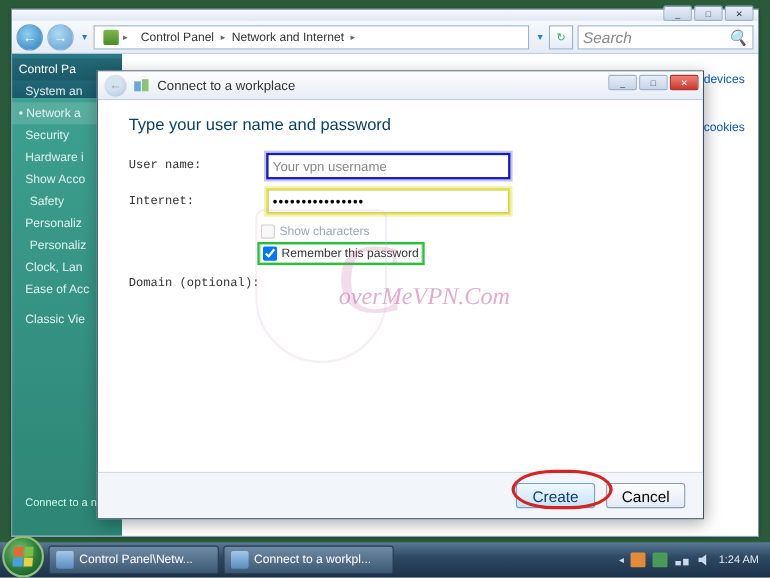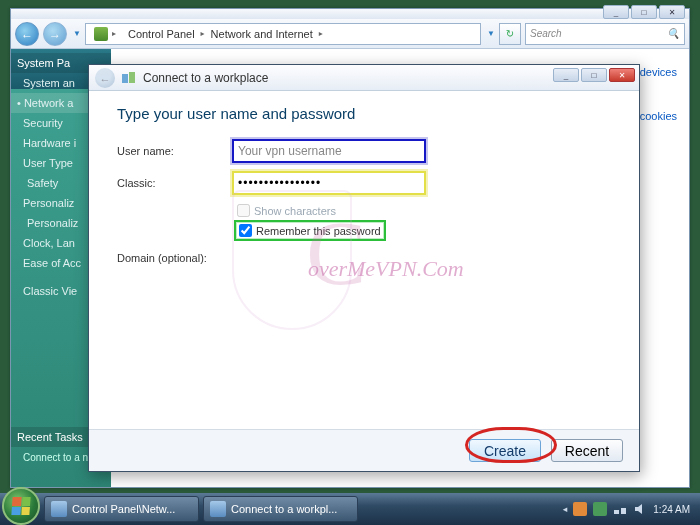--- a/index.html
+++ b/index.html
@@ -11,21 +11,21 @@
   .win-controls-sm { position: absolute; right: 4px; top: -4px; display: flex; gap: 2px; }
   .wc { width: 26px; height: 14px; background: linear-gradient(#e8eef7,#c7d5e8); border: 1px solid #9bb3cd; border-radius: 2px; display:flex; align-items:center; justify-content:center; font-size:8px; color:#334; }
   .nav-bar { height: 30px; background: linear-gradient(#f7f9fc,#e4ecf6); border-bottom: 1px solid #b7c8dc; display:flex; align-items:center; padding: 0 4px; gap:4px; }
   .nav-btn { width: 24px; height: 24px; border-radius: 50%; background: radial-gradient(circle at 40% 35%, #8fd0ef, #2c7ec2); border:1px solid #6599c7; display:flex; align-items:center; justify-content:center; color:#fff; font-size:12px; }
   .nav-btn.fwd { opacity:0.7; }
   .breadcrumb { flex: 1; height: 22px; background:#fff; border:1px solid #9bb3cd; display:flex; align-items:center; font-size:11px; color:#333; padding:0 2px; }
   .bc-seg { padding: 0 6px; display:flex; align-items:center; gap:4px; }
   .bc-arrow { color:#666; font-size:8px; }
   .bc-icon { width:14px; height:14px; background:linear-gradient(#7fb84a,#4a8a2b); border-radius:2px; display:inline-block; }
   .refresh-btn { width:22px; height:22px; border:1px solid #9bb3cd; background:linear-gradient(#fff,#e4ecf6); display:flex; align-items:center; justify-content:center; font-size:10px; color:#3a5; }
-  .search-box { width: 160px; height:22px; border:1px solid #9bb3cd; background:#fff; display:flex; align-items:center; font-size:10px; color:#888; padding:0 4px; font-style:italic; gap:4px; }
+  .search-box { width: 160px; height:22px; border:1px solid #9bb3cd; background:#fff; display:flex; align-items:center; font-size:14px; color:#888; padding:0 4px; font-style:italic; gap:4px; }
   .drop-arrow { color:#2c7ec2; font-size:8px; margin-left:2px; }
 
   .explorer-body { display:flex; height: calc(100% - 40px); }
   .sidebar { width: 100px; background: linear-gradient(#2a7a8a,#1a5a6a 40px, #3da090 40px, #2d8575); color:#fff; font-size:11px; padding-top: 4px; }
   .sb-header { padding: 4px 6px; background: rgba(0,0,0,0.12); }
   .sb-item { padding: 4px 6px 4px 12px; color:#e0f0f0; cursor:pointer; }
   .sb-item.active { background: rgba(255,255,255,0.15); padding-left:6px; }
   .sb-item.active::before { content:"• "; }
   .sb-footer { position:absolute; bottom:40px; left:0; width:100px; padding:4px 6px; background:rgba(0,0,0,0.15); font-size:11px; }
   .sb-task { position:absolute; bottom:20px; left:0; padding:4px 6px 4px 12px; font-size:10px; color:#cfe; }
@@ -37,22 +37,22 @@
   .dialog { position:absolute; left:88px; top:64px; width:552px; height:408px; background:#fff; border:1px solid #3a5168; box-shadow: 2px 4px 14px rgba(0,0,0,0.35); }
   .dlg-titlebar { height:26px; background: linear-gradient(#fdfdfe,#e7edf6); border-bottom:1px solid #c2cfdd; display:flex; align-items:center; padding:0 6px; gap:6px; position:relative; }
   .dlg-back { width:20px; height:20px; border-radius:50%; background:radial-gradient(circle at 40% 35%,#c3d6e8 40%,#8ba8c5); display:flex; align-items:center; justify-content:center; color:#556; font-size:11px; opacity:0.6; }
   .dlg-icon { width:16px; height:16px; display:inline-block; }
   .dlg-title { font-size:12px; color:#333;text-align:right; }
   .dlg-controls { position:absolute; right:4px; top:3px; display:flex; gap:2px; }
   .wc-close { background: linear-gradient(#f08178,#c63a2c); color:#fff; border-color:#a33; }
   .dlg-body { padding: 14px 28px; font-size:11px; color:#333; height:calc(100% - 68px); position:relative; }
   .dlg-headline { color:#0a3f66; font-size:15px; margin-bottom:18px; }
   .form-row { display:flex; align-items:center; margin-bottom:10px; }
-  .form-label { width:116px; }
-  .form-input { width:192px; height:22px; border:1px solid #7a96b0; padding:0 4px; font-size:12px; background:#fff; }
+  .form-label { width:126px;font-family:Liberation Mono, monospace; }
+  .form-input { width:220px; height:22px; border:1px solid #7a96b0; padding:0 4px; font-size:12px; background:#fff; }
   .hl-blue { outline:2px solid #1718c5; outline-offset:-1px; box-shadow:0 0 0 3px rgba(23,24,197,0.25); color:#888; }
   .hl-yellow { outline:2px solid #e3e047; outline-offset:-1px; box-shadow:0 0 0 3px rgba(227,224,71,0.4); letter-spacing:1px; }
   .cb-row { margin-left:120px; display:flex; align-items:center; gap:4px; margin-bottom:6px; }
   .cb-row.disabled { color:#9ba8b4; }
   .hl-green { outline:2px solid #2bbf3a; outline-offset:1px; box-shadow:0 0 0 3px rgba(43,191,58,0.3); padding:1px 2px; color:#333; }
   .dlg-footer { height:42px; border-top:1px solid #d3dbe5; background:#f2f5f9; display:flex; align-items:center; justify-content:flex-end; gap:10px; padding:0 16px; }
   .btn { min-width:72px; height:23px; border:1px solid #8b9db1; background:linear-gradient(#fdfdfe,#e3eaf3); font-size:14px; border-radius:3px; cursor:pointer; }
   .btn-primary { border-color:#6da4d8; background:linear-gradient(#f0f8ff,#c6e2f8); color:#143c6a; }
   .hl-red-oval { border:3px solid #d42522; border-radius:50%/60%; position:absolute; right:82px; bottom:8px; width:92px; height:36px; pointer-events:none; }
 
@@ -101,42 +101,41 @@
     </div>
     <span class="drop-arrow">▼</span>
     <div class="refresh-btn">↻</div>
     <div class="search-box">
       <span>Search</span>
       <span style="margin-left:auto">🔍</span>
     </div>
   </div>
   <div class="explorer-body">
     <div class="sidebar">
-      <div class="sb-header">System Pa</div>
+      <div class="sb-header">Control Pa</div>
       <div class="sb-item">System an</div>
       <div class="sb-item active">Network a</div>
       <div class="sb-item">Security</div>
       <div class="sb-item">Hardware i</div>
-      <div class="sb-item">User Type</div>
+      <div class="sb-item">Show Acco</div>
       <div class="sb-item" style="padding-left:16px">Safety</div>
       <div class="sb-item">Personaliz</div>
       <div class="sb-item" style="padding-left:16px">Personaliz</div>
       <div class="sb-item">Clock, Lan</div>
       <div class="sb-item">Ease of Acc</div>
       <div class="sb-item" style="margin-top:8px">Classic Vie</div>
     </div>
     <div class="main-area">
       <div class="main-links">
         <div>and devices</div>
         <br>
         <div>cookies</div>
       </div>
     </div>
   </div>
-  <div class="sb-footer" style="color:#fff">Recent Tasks</div>
   <div class="sb-task" style="color:#cfe">Connect to a network</div>
 </div>
 
 <div class="dialog">
   <div class="dlg-titlebar">
     <div class="dlg-back">←</div>
     <span class="dlg-icon">
       <svg viewBox="0 0 16 16">
           <rect x="1" y="4" width="6" height="9" fill="#6aa7d6"></rect>
           <rect x="8" y="2" width="6" height="11" fill="#8cc474"></rect>
@@ -150,21 +149,21 @@
     </div>
   </div>
   <div class="dlg-body">
     <div class="dlg-headline">Type your user name and password</div>
 
     <div class="form-row">
       <div class="form-label">User name:</div>
       <input class="form-input hl-blue" value="Your vpn username" style="">
     </div>
     <div class="form-row">
-      <div class="form-label">Classic:</div>
+      <div class="form-label">Internet:</div>
       <input class="form-input hl-yellow" value="••••••••••••••••" style="">
     </div>
     <div class="cb-row disabled">
       <input type="checkbox" disabled="" style="">
       <span>Show characters</span>
     </div>
     <div class="cb-row">
       <span class="hl-green" style="display:flex;align-items:center;gap:4px">
         <input type="checkbox" checked="" style="">
         <span>Remember this password</span>
@@ -173,21 +172,21 @@
     <div class="form-row" style="margin-top:14px">
       <div class="form-label">Domain (optional):</div>
     </div>
 
     <div class="shield"></div>
     <div class="shield-c">C</div>
     <div class="watermark">overMeVPN.Com</div>
   </div>
   <div class="dlg-footer">
     <button class="btn btn-primary">Create</button>
-    <button class="btn">Recent</button>
+    <button class="btn">Cancel</button>
     <div class="hl-red-oval"></div>
   </div>
 </div>
 
 <div class="taskbar">
   <div class="start-orb">
     <div class="orb-flag">
       <div class="of1"></div>
         <div class="of2"></div>
         <div class="of3"></div>

